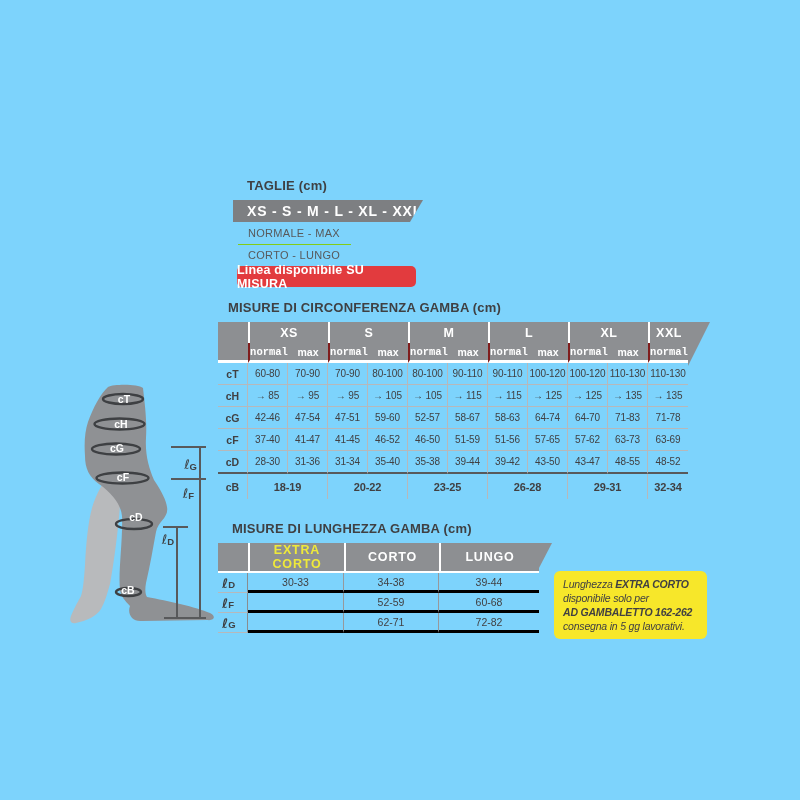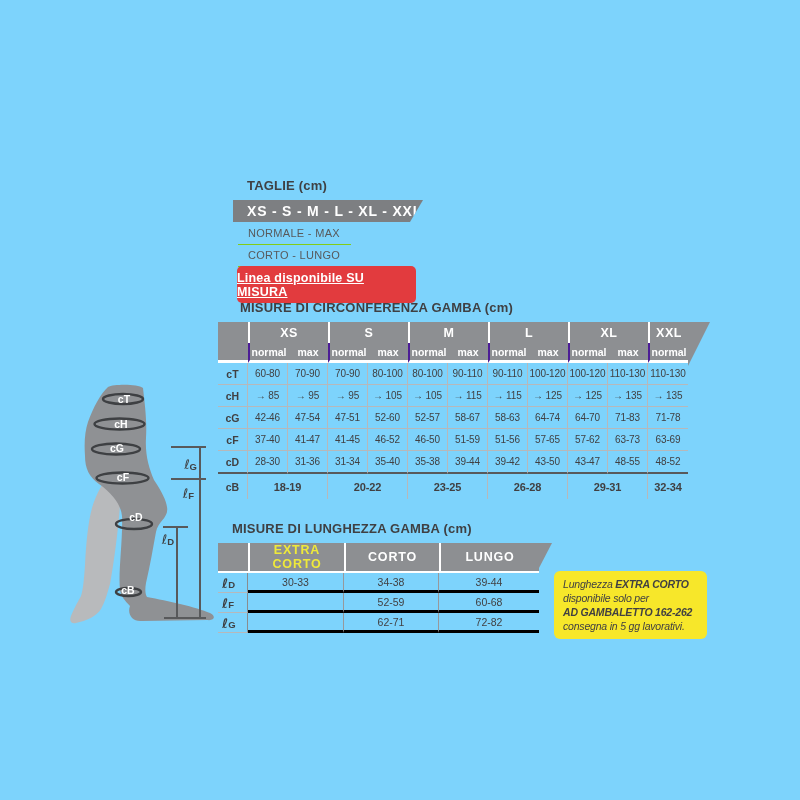--- a/index.html
+++ b/index.html
@@ -20,21 +20,21 @@
         display:flex;align-items:center;justify-content:center;letter-spacing:.2px;}
 
   
   table.grid{border-collapse:separate;border-spacing:0;table-layout:fixed;}
   .grid th,.grid td{padding:0;margin:0;}
   .grid th.corner{background:#8d8f92;border-bottom:3px solid #fff;}
   .grid th.hsize{background:#8d8f92;color:#fff;font-weight:bold;font-size:12.5px;height:21px;
         text-align:center;vertical-align:middle;border-left:2px solid #fff;border-bottom:0;letter-spacing:.5px;}
   .grid th.hsub{background:#8d8f92;color:#fff;font-weight:bold;font-size:10.5px;height:17px;
         text-align:center;vertical-align:middle;border-bottom:3px solid #fff;}
-  .grid th.hsub.gsep{border-left:2px solid #4c1d95;}
+  .grid th.hsub.gsep{border-left:2px solid #7f1d1d;font-family:Liberation Mono, monospace;}
   .grid td{font-size:10px;color:#414042;text-align:center;vertical-align:middle;height:21px;
         border-right:1px solid #b7b8ba;border-bottom:1px solid #b7b8ba;letter-spacing:-.1px;}
   .grid th.rowlab{font-weight:bold;font-size:10.5px;color:#414042;text-align:center;vertical-align:middle;
         border-right:1px solid #b7b8ba;border-bottom:1px solid #b7b8ba;}
   .grid td.lastcol{border-right:none;}
   .grid tr.cdrow td,.grid tr.cdrow th{border-bottom:2px solid #58595b;}
   .grid tr.cbrow td{font-weight:bold;font-size:11px;border-bottom:none;height:25px;}
   .grid tr.cbrow th{border-bottom:none;height:25px;}
   .hdr-tail{position:absolute;background:#8d8f92;clip-path:polygon(0 0,100% 0,0 100%);}
 
@@ -65,23 +65,23 @@
 </style>
 </head>
 <body>
 
 <div class="page">
 
   <div class="abs section-title" style="left:247px;top:178px;">TAGLIE (cm)</div>
   <div class="abs sizes-banner" style="left:233px;top:200px;width:176px;height:22px;">XS - S - M - L - XL - XXL</div>
   <div class="abs option-row" style="left:238px;top:226px;">NORMALE - MAX</div>
   <div class="abs option-row" style="left:238px;top:248px;">CORTO - LUNGO</div>
-  <div class="abs red-pill" style="left:237px;top:266px;width:179px;height:37px;text-decoration:underline;">Linea disponibile SU MISURA</div>
-
-  <div class="abs section-title" style="left:240px;top:300px;">MISURE DI CIRCONFERENZA GAMBA (cm)</div>
+  <div class="abs red-pill" style="left:237px;top:266px;width:179px;height:21px;">Linea disponibile SU MISURA</div>
+
+  <div class="abs section-title" style="left:228px;top:300px;">MISURE DI CIRCONFERENZA GAMBA (cm)</div>
   <div class="abs" style="left:218px;top:322px;">
     <div class="hdr-tail" style="left:470px;top:0;width:22px;height:44px;"></div>
     <table class="grid" id="circ-grid">
         <colgroup>
           <col style="width: 30px;">
           <col style="width: 40px;">
           <col style="width: 40px;">
           <col style="width: 40px;">
           <col style="width: 40px;">
           <col style="width: 40px;">
@@ -143,21 +143,21 @@
             <td>→ 125</td>
             <td>→ 125</td>
             <td>→ 135</td>
             <td class="lastcol">→ 135</td>
           </tr>
           <tr>
             <th class="rowlab">cG</th>
             <td>42-46</td>
             <td>47-54</td>
             <td>47-51</td>
-            <td>52-60</td>
+            <td>59-60</td>
             <td>52-57</td>
             <td>58-67</td>
             <td>58-63</td>
             <td>64-74</td>
             <td>64-70</td>
             <td>71-83</td>
             <td class="lastcol">71-78</td>
           </tr>
           <tr>
             <th class="rowlab">cF</th>

